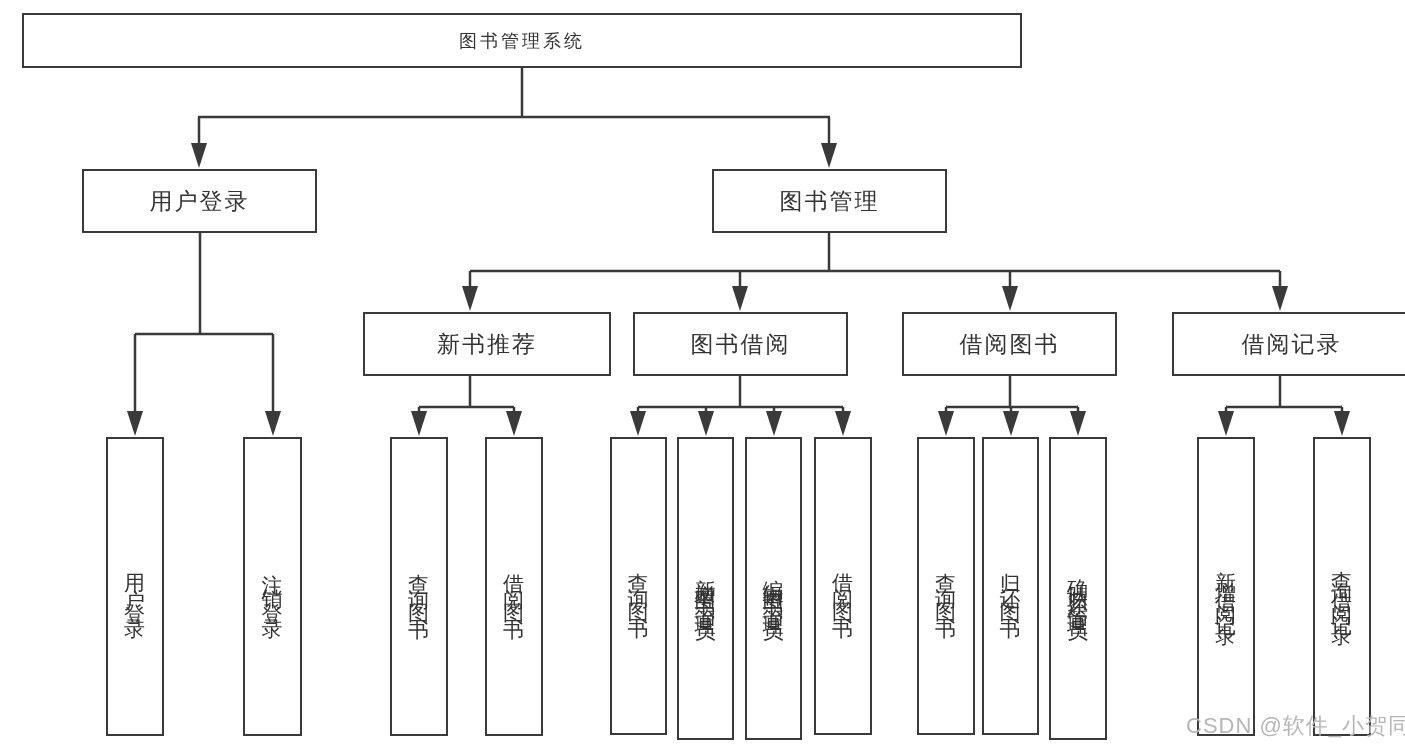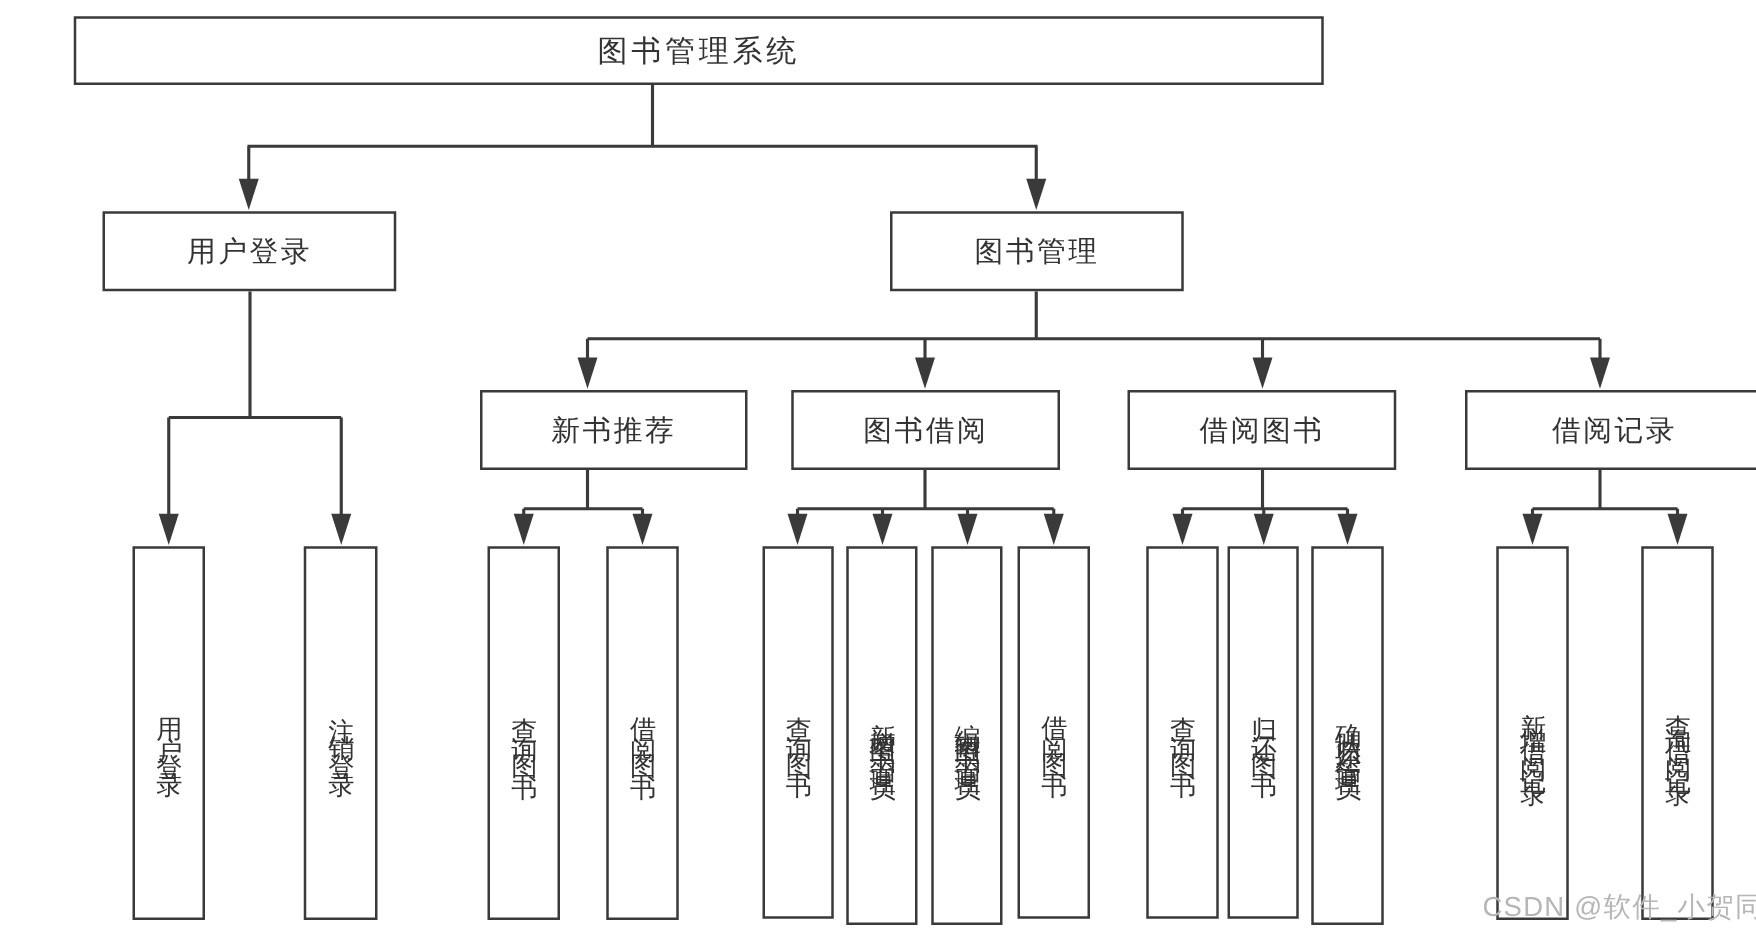--- a/index.html
+++ b/index.html
@@ -17,21 +17,21 @@
     border:2.5px solid #3a3a3a;
     background:#ffffff;
     display:flex;
     align-items:center;
     justify-content:center;
     color:#333333;
     font-size:23px;
     letter-spacing:2px;
     white-space:nowrap;
   }
-  .node.root { font-size:24px; letter-spacing:3px;margin-left:37px; }
+  .node.root { font-size:18px; letter-spacing:3px; }
   .vnode span {
     writing-mode:vertical-rl;
     text-orientation:mixed;
     font-size:21px;
     line-height:1;
     color:#333333;
   }
   .ls4 span { letter-spacing:15px; }
   .ls6 span { letter-spacing:11px; }
   .ls9 span { letter-spacing:6px; }
@@ -106,21 +106,21 @@
       <polygon points="1218,411 1234,411 1226,436"></polygon>
       <polygon points="1334,411 1350,411 1342,436"></polygon>
     </g>
   </svg>
 
   <div class="node root" style="left:22px; top:13px; width:1000px; height:55px;">图书管理系统</div>
 
   <div class="node" style="left:82px; top:169px; width:235px; height:64px;">用户登录</div>
   <div class="node" style="left:712px; top:169px; width:235px; height:64px;">图书管理</div>
 
-  <div class="node" style="left:384px; top:312px; width:214px; height:64px;">新书推荐</div>
+  <div class="node" style="left:363px; top:312px; width:248px; height:64px;">新书推荐</div>
   <div class="node" style="left:633px; top:312px; width:215px; height:64px;">图书借阅</div>
   <div class="node" style="left:902px; top:312px; width:215px; height:64px;">借阅图书</div>
   <div class="node" style="left:1172px; top:312px; width:239px; height:64px;">借阅记录</div>
 
   <div class="node vnode ls4" style="left:106px; top:437px; width:58px; height:299px;">
     <span>用户登录</span>
   </div>
   <div class="node vnode ls4" style="left:243px; top:437px; width:59px; height:299px;">
     <span>注销登录</span>
   </div>

